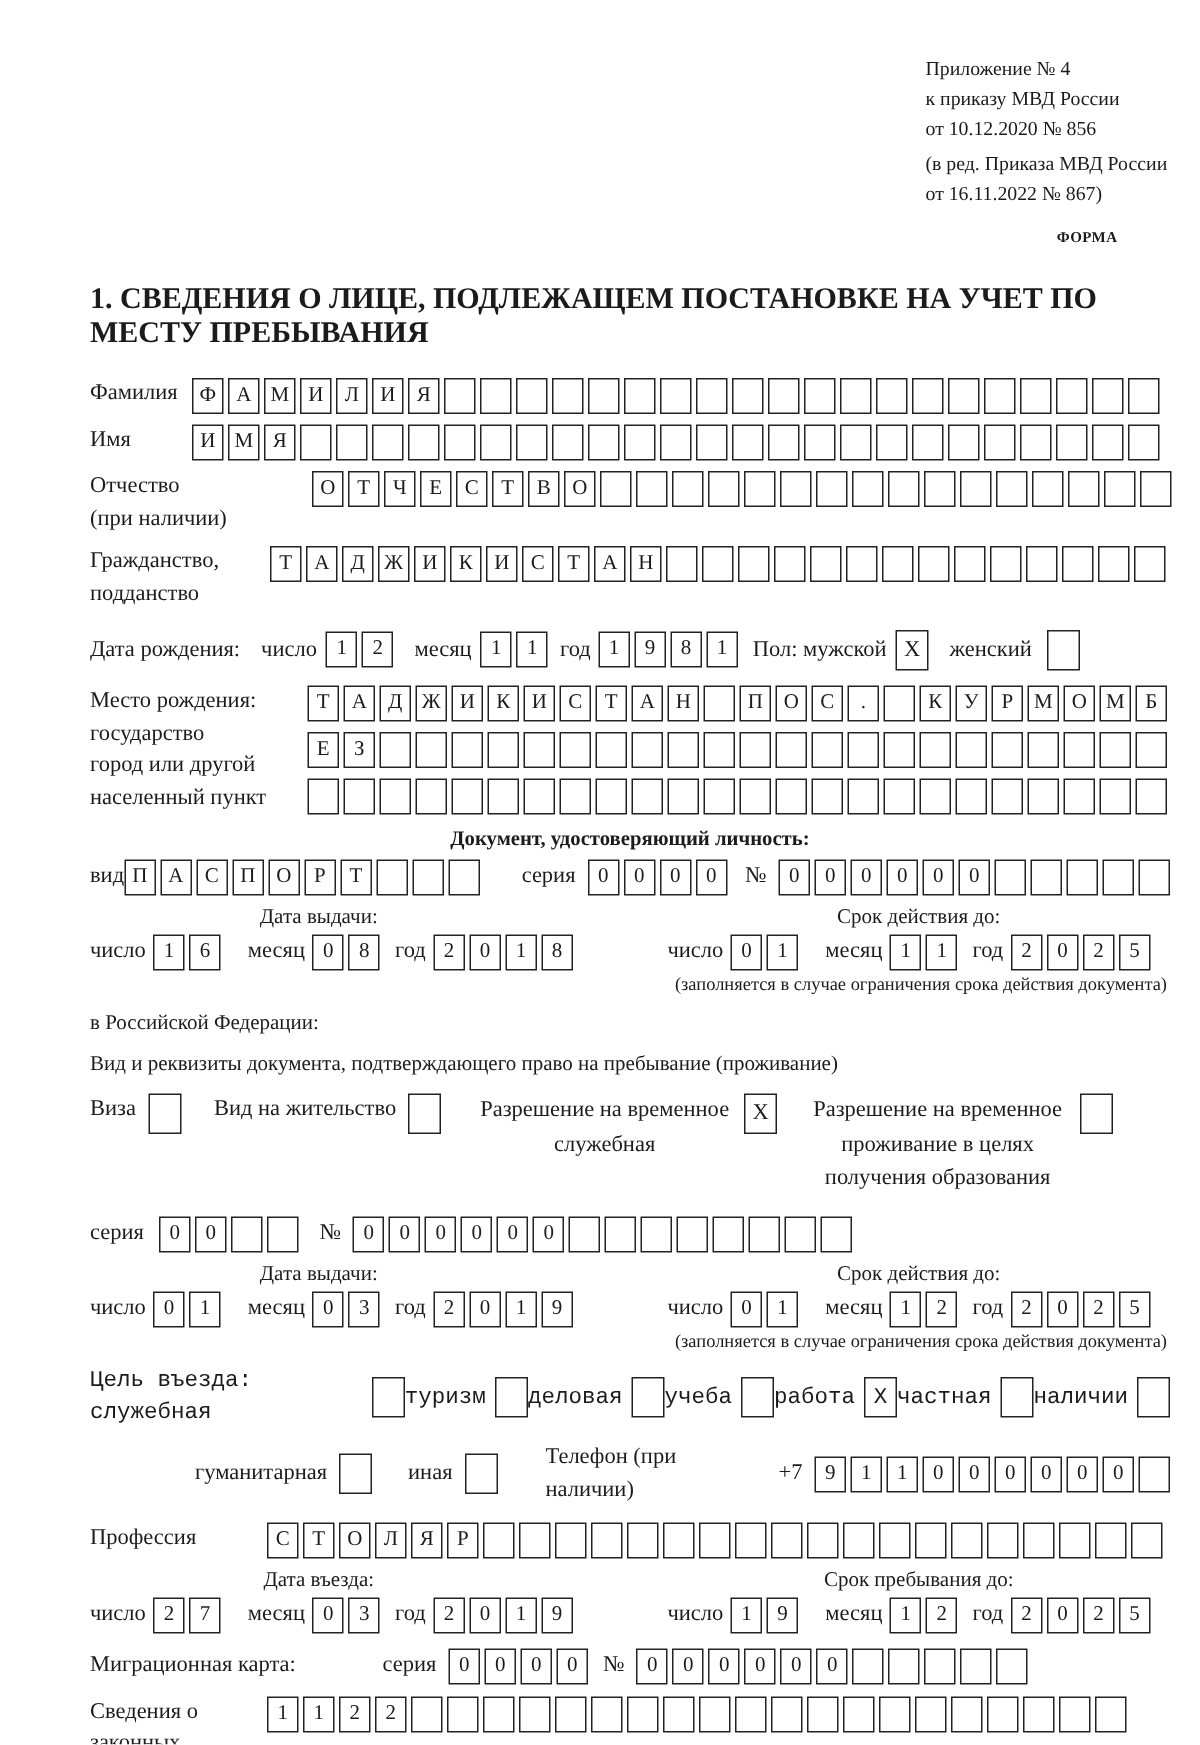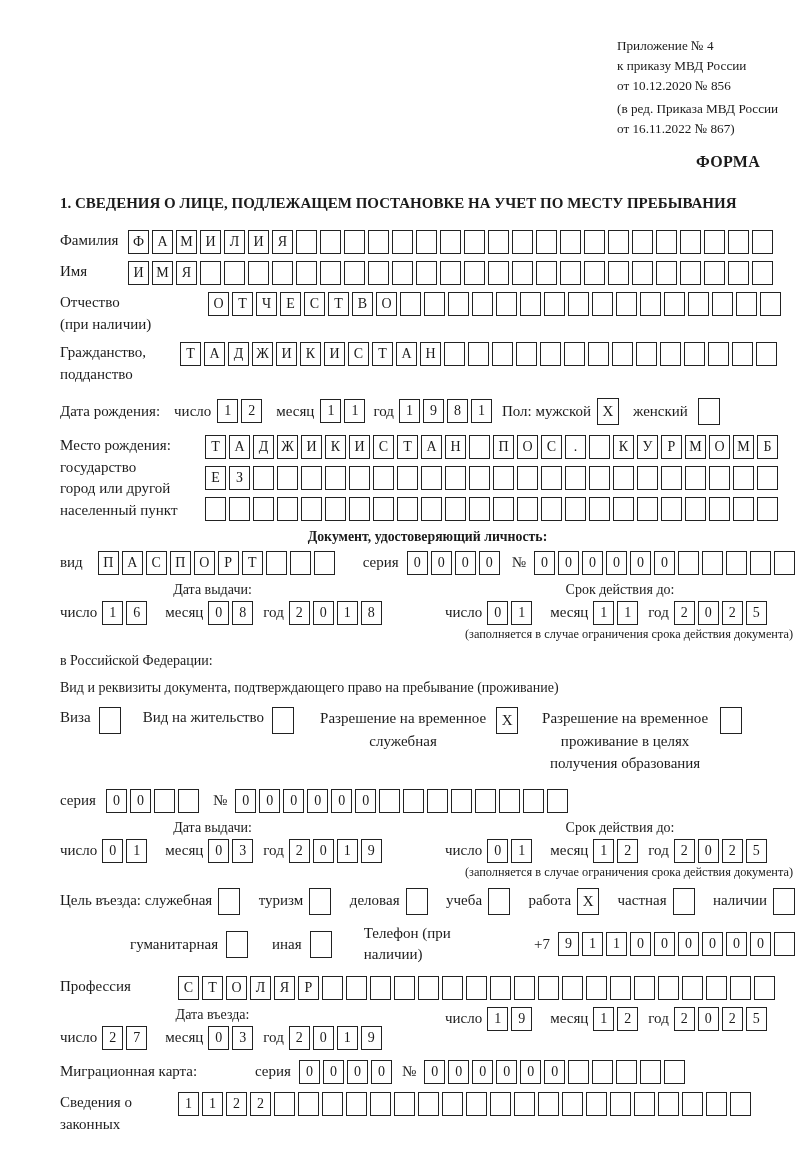--- a/index.html
+++ b/index.html
@@ -1,32 +1,32 @@
 <!DOCTYPE html>
 <html><head>
 <meta charset="utf-8">
 <style>
   html,body{margin:0;padding:0;background:#fff;}
   .page{
     position:relative;
     width:800px;height:1163px;
     box-sizing:border-box;
-    padding:36px 5px 0 60px;
+    padding:36px 20px 0 60px;
     background:#ffffff;
     color:#1b1b1b;
     font-family:"Liberation Serif","DejaVu Serif",serif;
     font-size:14px;
     overflow:hidden;
   }
   .hdr{margin-left:557px;font-size:13.2px;line-height:1.5;}
   .hdr .sub{margin-top:4px;}
-  .forma{margin-top:14px;padding-right:35px;text-align:right;font-weight:bold;font-size:16px;letter-spacing:.3px;}
+  .forma{margin-top:14px;padding-right:35px;text-align:right;font-weight:bold;font-size:10px;letter-spacing:.3px;}
   .title{margin-top:18px;text-align:center;font-weight:bold;font-size:15.3px;line-height:1.7;}
   .u-line{display:inline-block;width:55px;border-bottom:2px solid #333;vertical-align:baseline;margin-left:8px;}
-  .sec-head{margin-top:24px;font-weight:bold;font-size:15px;}
+  .sec-head{margin-top:24px;font-weight:bold;font-size:20px;}
   .form-body{margin-top:18px;}
   .row{display:flex;align-items:flex-start;margin-bottom:7px;}
   .lbl{font-size:15px;line-height:1.45;}
   .lblcol{flex:0 0 auto;}
   .boxes{display:inline-flex;gap:3px;flex:0 0 auto;}
   .cb{
     box-sizing:border-box;display:inline-flex;align-items:center;justify-content:center;
     width:21px;height:24px;border:1.6px solid #222;
     font-size:14px;line-height:1;background:#fff;
   }
@@ -40,21 +40,21 @@
   .dhead{text-align:center;margin-bottom:3px;}
   .dcol-l .dhead{padding-right:80px;}
   .dfields{display:flex;align-items:center;}
   .dfields .lbl{margin-right:5px;}
   .dfields .boxes{margin-right:10px;}
   .note{font-size:12.3px;text-align:right;padding-right:2px;margin:2px 0 6px 0;}
   .intro{line-height:1.9;margin-top:4px;}
   .permits{display:flex;align-items:flex-start;margin:6px 0 14px 0;}
   .permits .chklbl{margin-right:8px;}
   .permits .center{text-align:center;line-height:1.5;}
-  .purpose-row{display:flex;align-items:center;justify-content:space-between;margin:8px 0 8px 0;}
+  .purpose-row{display:flex;align-items:center;justify-content:space-between;margin:8px 0 8px 0;font-family:Liberation Mono, monospace;}
   .purpose-row .pair{display:flex;align-items:center;gap:6px;}
   .purpose-row2{display:flex;align-items:center;margin:0 0 10px 70px;gap:8px;}
   .stack{display:flex;flex-direction:column;gap:7px;}
   .mt10{margin-top:10px;}
   .doc-head{text-align:center;font-weight:bold;font-size:13.8px;margin:4px 0 6px 0;}
 </style>
 </head>
 <body>
 
 <div class="page">
@@ -636,20 +636,21 @@
           <span class="lbl">год</span>
           <span class="boxes">
               <span class="cb">2</span>
               <span class="cb">0</span>
               <span class="cb">1</span>
               <span class="cb">9</span>
             </span>
         </div>
       </div>
       <div class="dcol dcol-r">
+        <div class="dhead">Срок пребывания до:</div>
         <div class="dfields">
           <span class="lbl">число</span>
           <span class="boxes">
               <span class="cb">1</span>
               <span class="cb">9</span>
             </span>
           <span class="lbl" style="margin-left:8px;">месяц</span>
           <span class="boxes">
               <span class="cb">1</span>
               <span class="cb">2</span>

